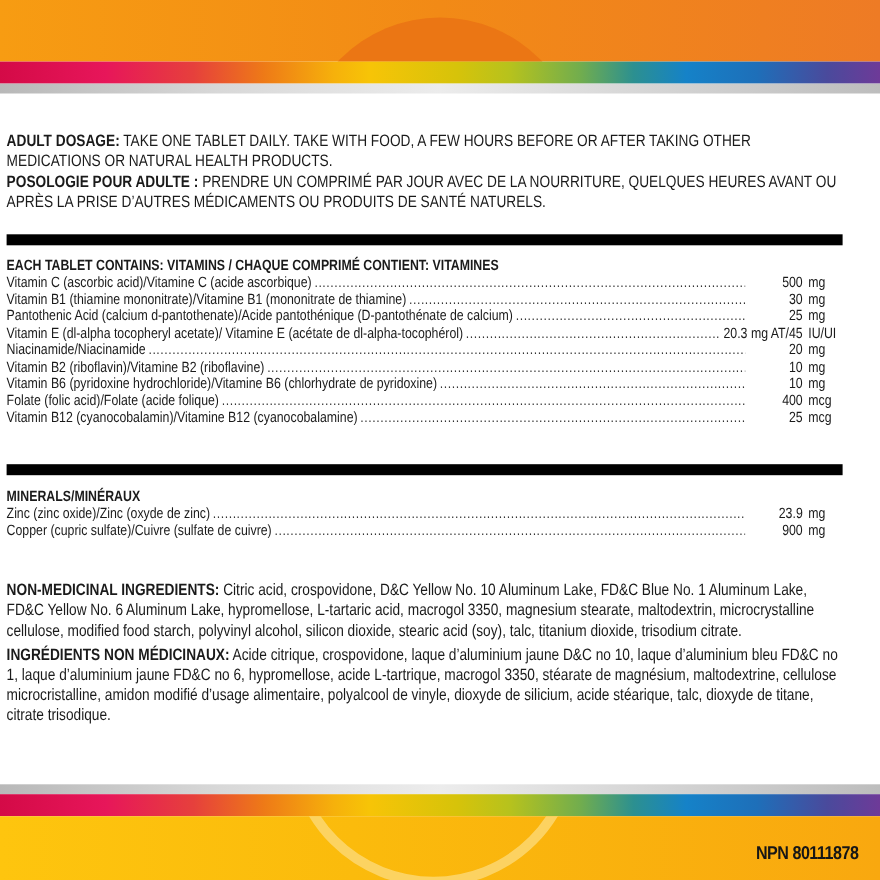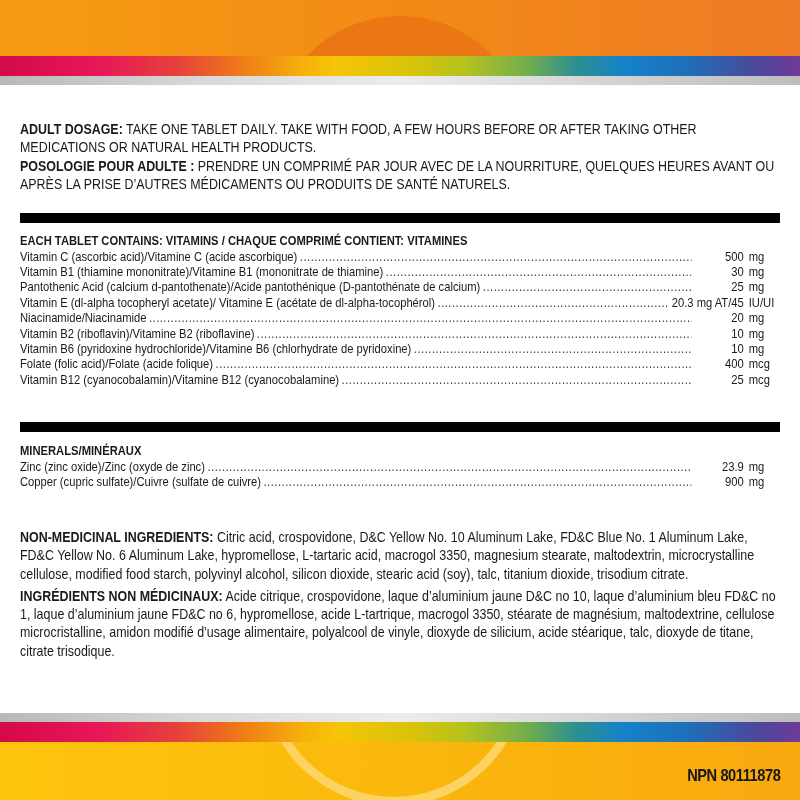--- a/index.html
+++ b/index.html
@@ -35,21 +35,21 @@
       position: absolute; left: 262px; top: -200px; width: 264px; height: 264px;
       border-radius: 50%; border: 9px solid #fcd771; box-sizing: border-box;
       opacity: 0.85;
     }
     .npn {
       position: absolute; right: 20px; top: 766px;
       font-size: 17px; font-weight: bold; color: #161616; letter-spacing: -0.5px;
       transform: scaleX(0.86); transform-origin: right center;
     }
     .content {
-      position: absolute; left: 20px; top: 116px; width: 760px;
+      position: absolute; left: 6px; top: 116px; width: 760px;
     }
     .cond {
       transform: scaleX(0.83); transform-origin: left top; width: 916px;
     }
     .para { font-size: 15px; line-height: 18.3px; margin: 0; }
     .para b { font-weight: bold; }
     .bar { height: 10px; background: #000; width: 760px; }
     .heading { font-size: 13.5px; font-weight: bold; line-height: 15.5px; }
     .row {
       display: flex; align-items: baseline; font-size: 13.5px; line-height: 15.4px;

